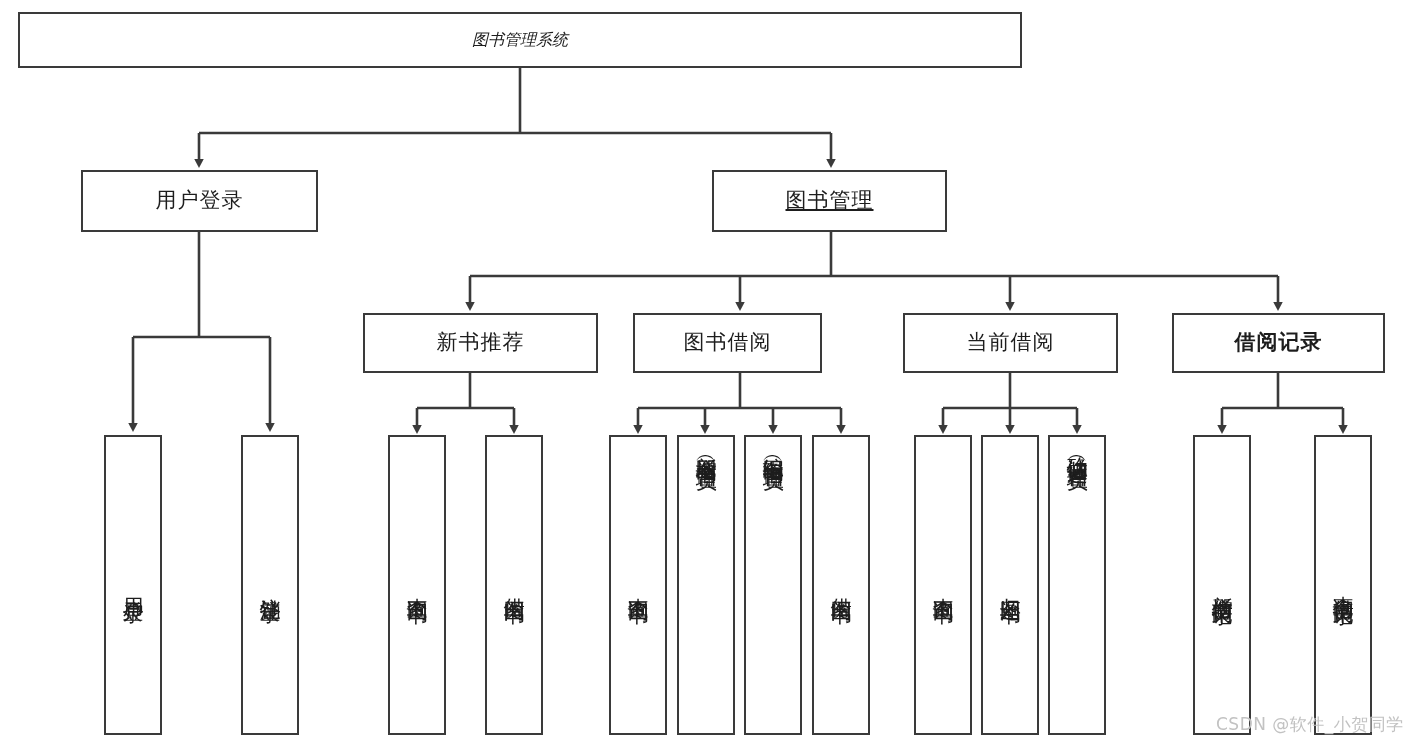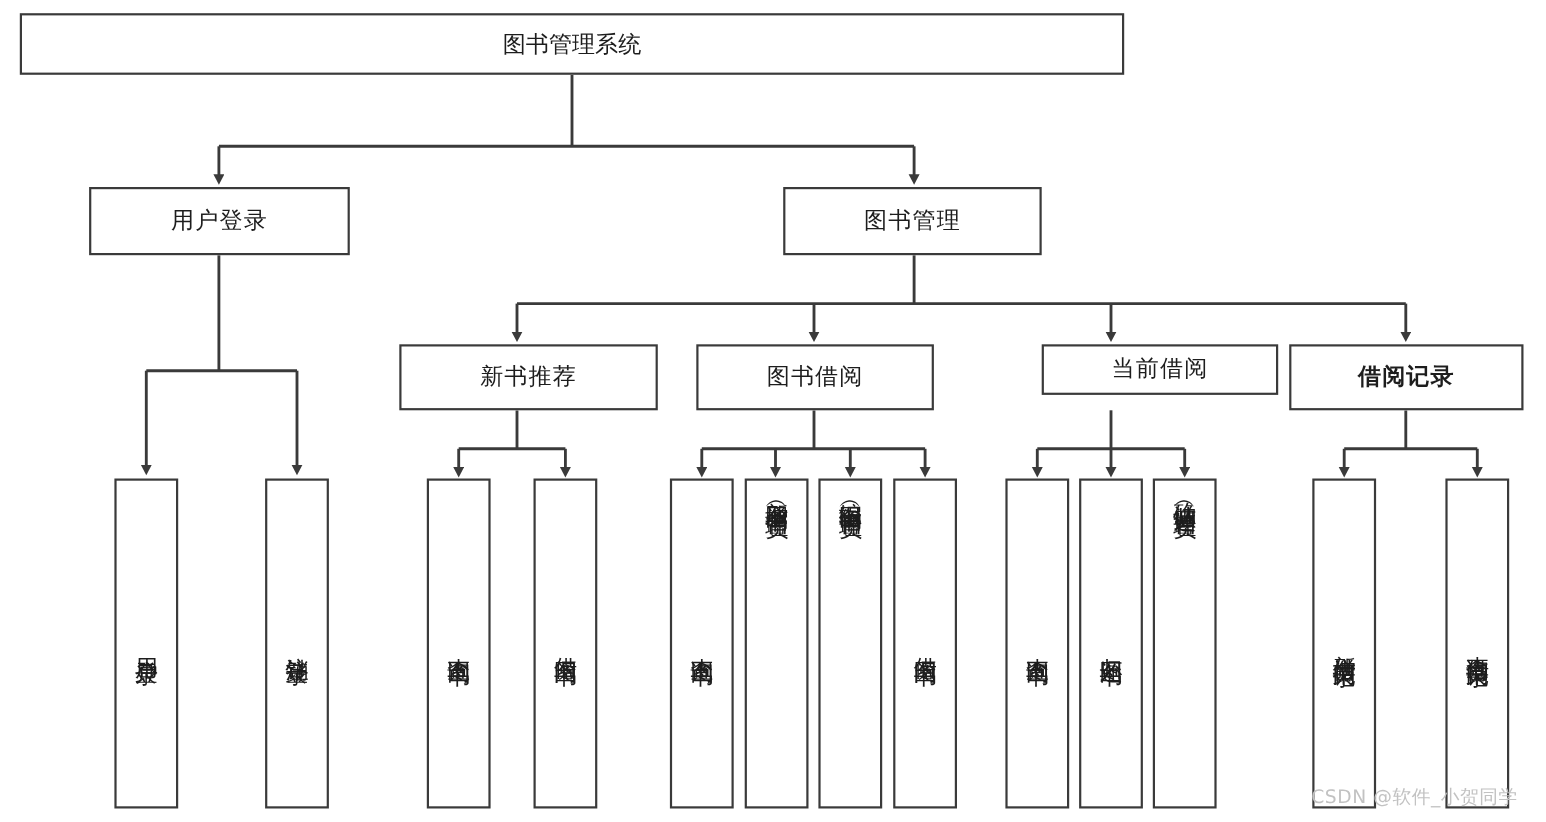--- a/index.html
+++ b/index.html
@@ -34,41 +34,43 @@
     align-items: center;
     justify-content: center;
     color: #1d1d1d;
   }
   .node.horiz {
     font-size: 21px;
     letter-spacing: 1px;
     line-height: 1.2;
   }
   .node.root {
-    font-size: 21px;
+    font-size: 16px;
+    font-style: italic;
   }
   .node.vert {
     writing-mode: vertical-rl;
     text-orientation: upright;
     font-size: 21px;
     line-height: 1.25;
     letter-spacing: 2px;
     align-items: center;
     justify-content: center;
     padding: 3px 0;
   }
   .node.vert.top-aligned {
     justify-content: flex-start;
   }
   .watermark {
     position: absolute;
     font-size: 17px;
     color: #c2c2c2;
     white-space: nowrap;
     letter-spacing: 0.5px;
+    margin-left: 24px;
   }
 </style>
 </head>
 <body>
 
 <div id="canvas">
 
   <svg id="connectors" viewBox="0 0 1405 747" xmlns="http://www.w3.org/2000/svg">
     <defs>
       <marker id="arrow" markerWidth="11" markerHeight="11" refX="1.5" refY="5" orient="auto" markerUnits="userSpaceOnUse">
@@ -115,25 +117,25 @@
       <path d="M1278,373 L1278,408"></path>
       <path d="M1222,408 L1343,408"></path>
       <path d="M1222,408 L1222,426" marker-end="url(#arrow)"></path>
       <path d="M1343,408 L1343,426" marker-end="url(#arrow)"></path>
     </g>
   </svg>
 
   <div class="node root" style="left:18px; top:12px; width:1004px; height:56px;">图书管理系统</div>
 
   <div class="node horiz" style="left:81px; top:170px; width:237px; height:62px;">用户登录</div>
-  <div class="node horiz" style="left:712px; top:170px; width:235px; height:62px;">图书管理</div>
+  <div class="node horiz" style="left:712px; top:170px; width:235px; height:62px;text-decoration:underline;">图书管理</div>
 
   <div class="node horiz" style="left:363px; top:313px; width:235px; height:60px;">新书推荐</div>
-  <div class="node horiz" style="left:633px; top:313px; width:216px; height:60px;">图书借阅</div>
-  <div class="node horiz" style="left:947px; top:313px; width:215px; height:46px;">当前借阅</div>
+  <div class="node horiz" style="left:633px; top:313px; width:189px; height:60px;">图书借阅</div>
+  <div class="node horiz" style="left:903px; top:313px; width:215px; height:60px;">当前借阅</div>
   <div class="node horiz" style="left:1172px; top:313px; width:213px; height:60px;font-weight:bold;">借阅记录</div>
 
   <div class="node vert" style="left:104px; top:435px; width:58px; height:300px;">用户登录</div>
   <div class="node vert" style="left:241px; top:435px; width:58px; height:300px;">注销登录</div>
 
   <div class="node vert" style="left:388px; top:435px; width:58px; height:300px;">查询图书</div>
   <div class="node vert" style="left:485px; top:435px; width:58px; height:300px;">借阅图书</div>
 
   <div class="node vert" style="left:609px; top:435px; width:58px; height:300px;">查询图书</div>
   <div class="node vert top-aligned" style="left:677px; top:435px; width:58px; height:300px;">新增图书（管理员）</div>

